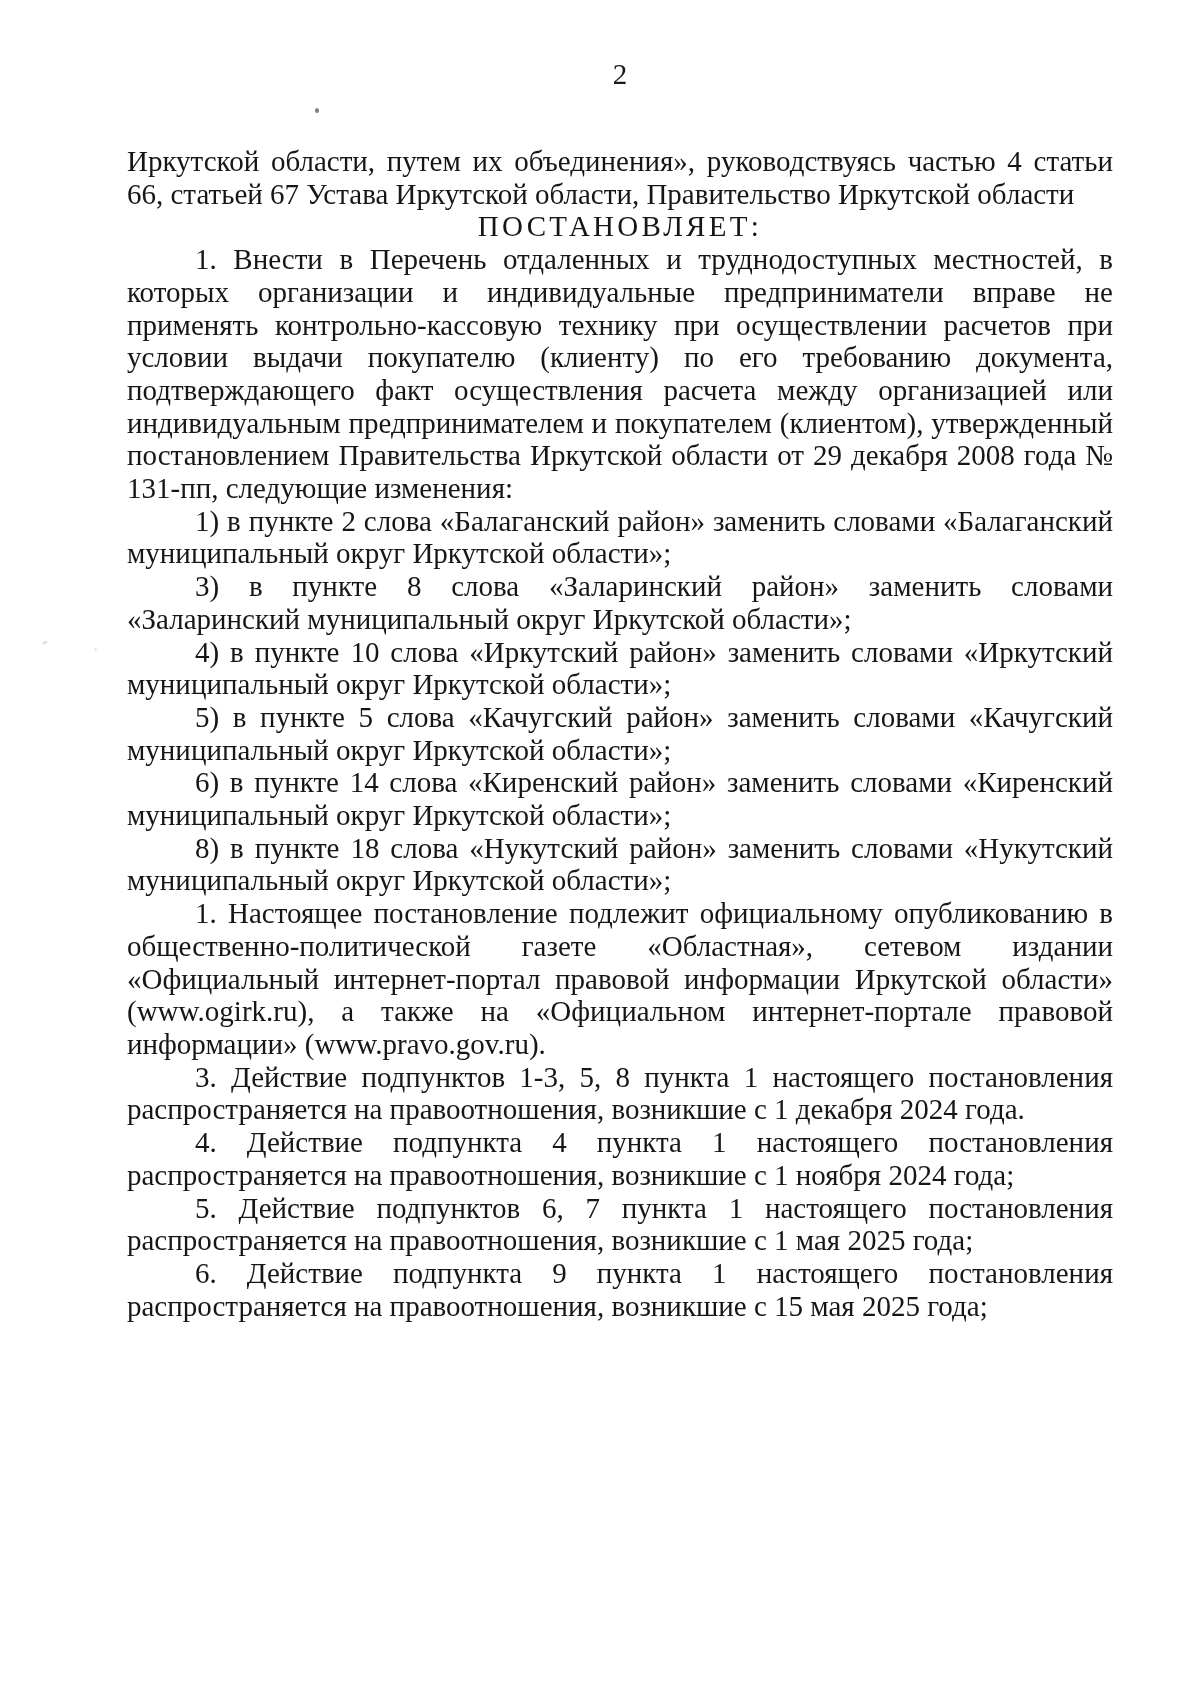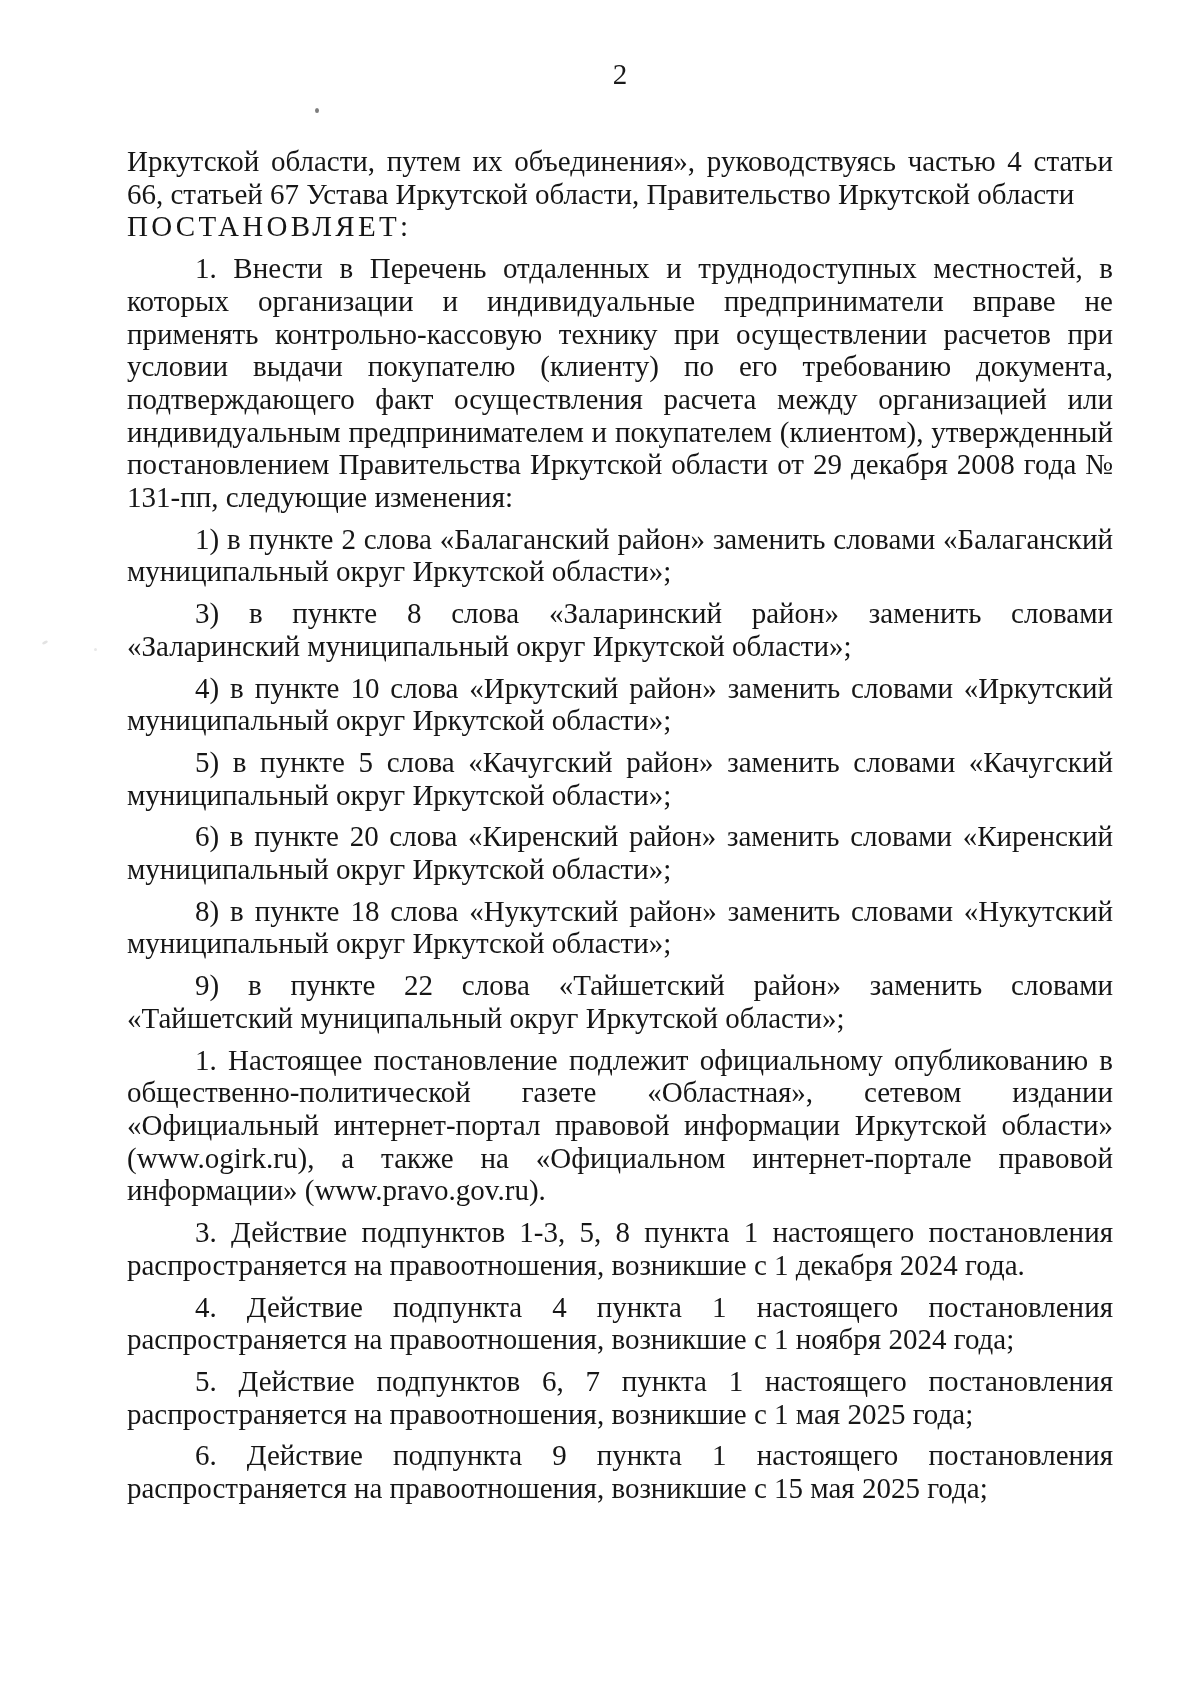--- a/index.html
+++ b/index.html
@@ -34,25 +34,24 @@
     font-size: 29px;
     line-height: 32.7px;
     text-align: justify;
   }
   .content p {
     margin: 0;
     padding: 0;
   }
   .content p.ind {
     text-indent: 68px;
-    margin-top: 9px;
   }
   .content p.keyword {
     letter-spacing: 3.3px;
-    text-align: left;
+    text-align: center;
   }
   
   .speck {
     position: absolute;
     border-radius: 50%;
   }
   .speck-1 {
     left: 315px;
     top: 108px;
     width: 4px;
@@ -87,23 +86,22 @@
   <span class="speck speck-3"></span>
 
   <div class="content">
     <p>Иркутской области, путем их объединения», руководствуясь частью 4 статьи 66, статьей 67 Устава Иркутской области, Правительство Иркутской области</p>
     <p class="keyword">ПОСТАНОВЛЯЕТ:</p>
     <p class="ind">1. Внести в Перечень отдаленных и труднодоступных местностей, в которых организации и индивидуальные предприниматели вправе не применять контрольно-кассовую технику при осуществлении расчетов при условии выдачи покупателю (клиенту) по его требованию документа, подтверждающего факт осуществления расчета между организацией или индивидуальным предпринимателем и покупателем (клиентом), утвержденный постановлением Правительства Иркутской области от 29 декабря 2008 года № 131-пп, следующие изменения:</p>
     <p class="ind">1) в пункте 2 слова «Балаганский район» заменить словами «Балаганский муниципальный округ Иркутской области»;</p>
     <p class="ind">3) в пункте 8 слова «Заларинский район» заменить словами «Заларинский муниципальный округ Иркутской области»;</p>
     <p class="ind">4) в пункте 10 слова «Иркутский район» заменить словами «Иркутский муниципальный округ Иркутской области»;</p>
     <p class="ind">5) в пункте 5 слова «Качугский район» заменить словами «Качугский муниципальный округ Иркутской области»;</p>
-    <p class="ind">6) в пункте 20 слова «Киренский район» заменить словами «Киренский муниципальный округ Иркутской области»;</p>
+    <p class="ind">6) в пункте 14 слова «Киренский район» заменить словами «Киренский муниципальный округ Иркутской области»;</p>
     <p class="ind">8) в пункте 18 слова «Нукутский район» заменить словами «Нукутский муниципальный округ Иркутской области»;</p>
-    <p class="ind">9) в пункте 22 слова «Тайшетский район» заменить словами «Тайшетский муниципальный округ Иркутской области»;</p>
     <p class="ind">1. Настоящее постановление подлежит официальному опубликованию в общественно-политической газете «Областная», сетевом издании «Официальный интернет-портал правовой информации Иркутской области» (www.ogirk.ru), а также на «Официальном интернет-портале правовой информации» (www.pravo.gov.ru).</p>
     <p class="ind">3. Действие подпунктов 1-3, 5, 8 пункта 1 настоящего постановления распространяется на правоотношения, возникшие с 1 декабря 2024 года.</p>
     <p class="ind">4. Действие подпункта 4 пункта 1 настоящего постановления распространяется на правоотношения, возникшие с 1 ноября 2024 года;</p>
     <p class="ind">5. Действие подпунктов 6, 7 пункта 1 настоящего постановления распространяется на правоотношения, возникшие с 1 мая 2025 года;</p>
     <p class="ind">6. Действие подпункта 9 пункта 1 настоящего постановления распространяется на правоотношения, возникшие с 15 мая 2025 года;</p>
   </div>
 
 </div>
 
 </body></html>

